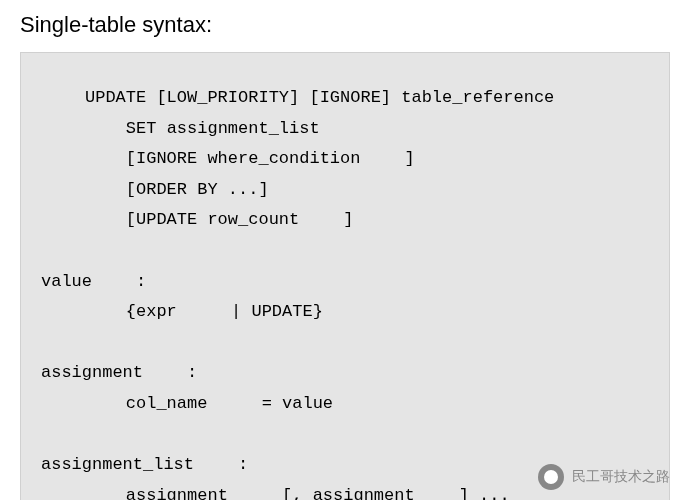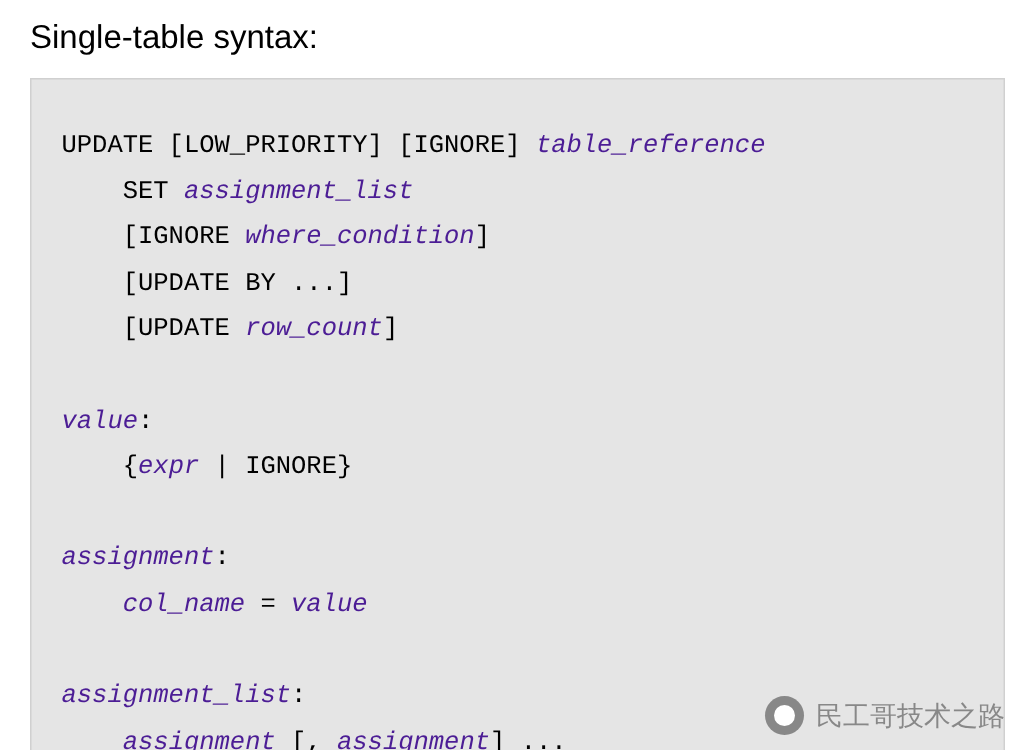--- a/index.html
+++ b/index.html
@@ -27,24 +27,24 @@
       margin: 0 20px;
       padding: 30px 20px 30px 20px;
       font-family: "Courier New", Courier, monospace;
       font-size: 17px;
       line-height: 1.8;
       color: #000000;
       white-space: pre;
     }
     .kw {
       color: #000000;
+      margin-left: 44px;
     }
     .param {
-      font-style: italic;
-      color: #4c1d95;
+      color: #000000;
     }
     .watermark {
       position: absolute;
       right: 20px;
       bottom: 10px;
       display: flex;
       align-items: center;
       gap: 8px;
     }
     .watermark-icon {
@@ -60,37 +60,37 @@
     .watermark-icon::before {
       content: "";
       width: 14px;
       height: 14px;
       border-radius: 50%;
       background: #ffffff;
       position: absolute;
     }
     .watermark-text {
       color: #888888;
-      font-size: 18px;
+      font-size: 14px;
       font-family: "Microsoft YaHei", Arial, sans-serif;
     }
   </style>
 </head>
 <body>
 
 <div class="heading">Single-table syntax:</div>
 
 <div class="code-block"><span class="kw">UPDATE [LOW_PRIORITY] [IGNORE] </span><span class="param">table_reference</span>
 <span class="kw">    SET </span><span class="param">assignment_list</span>
 <span class="kw">    [IGNORE </span><span class="param">where_condition</span><span class="kw">]</span>
-<span class="kw">    [UPDATE BY ...]</span>
+<span class="kw">    [ORDER BY ...]</span>
 <span class="kw">    [UPDATE </span><span class="param">row_count</span><span class="kw">]</span>
 
 <span class="param">value</span><span class="kw">:</span>
-<span class="kw">    {</span><span class="param">expr</span><span class="kw"> | IGNORE}</span>
+<span class="kw">    {</span><span class="param">expr</span><span class="kw"> | UPDATE}</span>
 
 <span class="param">assignment</span><span class="kw">:</span>
 <span class="kw">    </span><span class="param">col_name</span><span class="kw"> = </span><span class="param">value</span>
 
 <span class="param">assignment_list</span><span class="kw">:</span>
 <span class="kw">    </span><span class="param">assignment</span><span class="kw"> [, </span><span class="param">assignment</span><span class="kw">] ...</span></div>
 
 <div class="watermark">
   <span class="watermark-icon"></span>
   <span class="watermark-text">民工哥技术之路</span>

